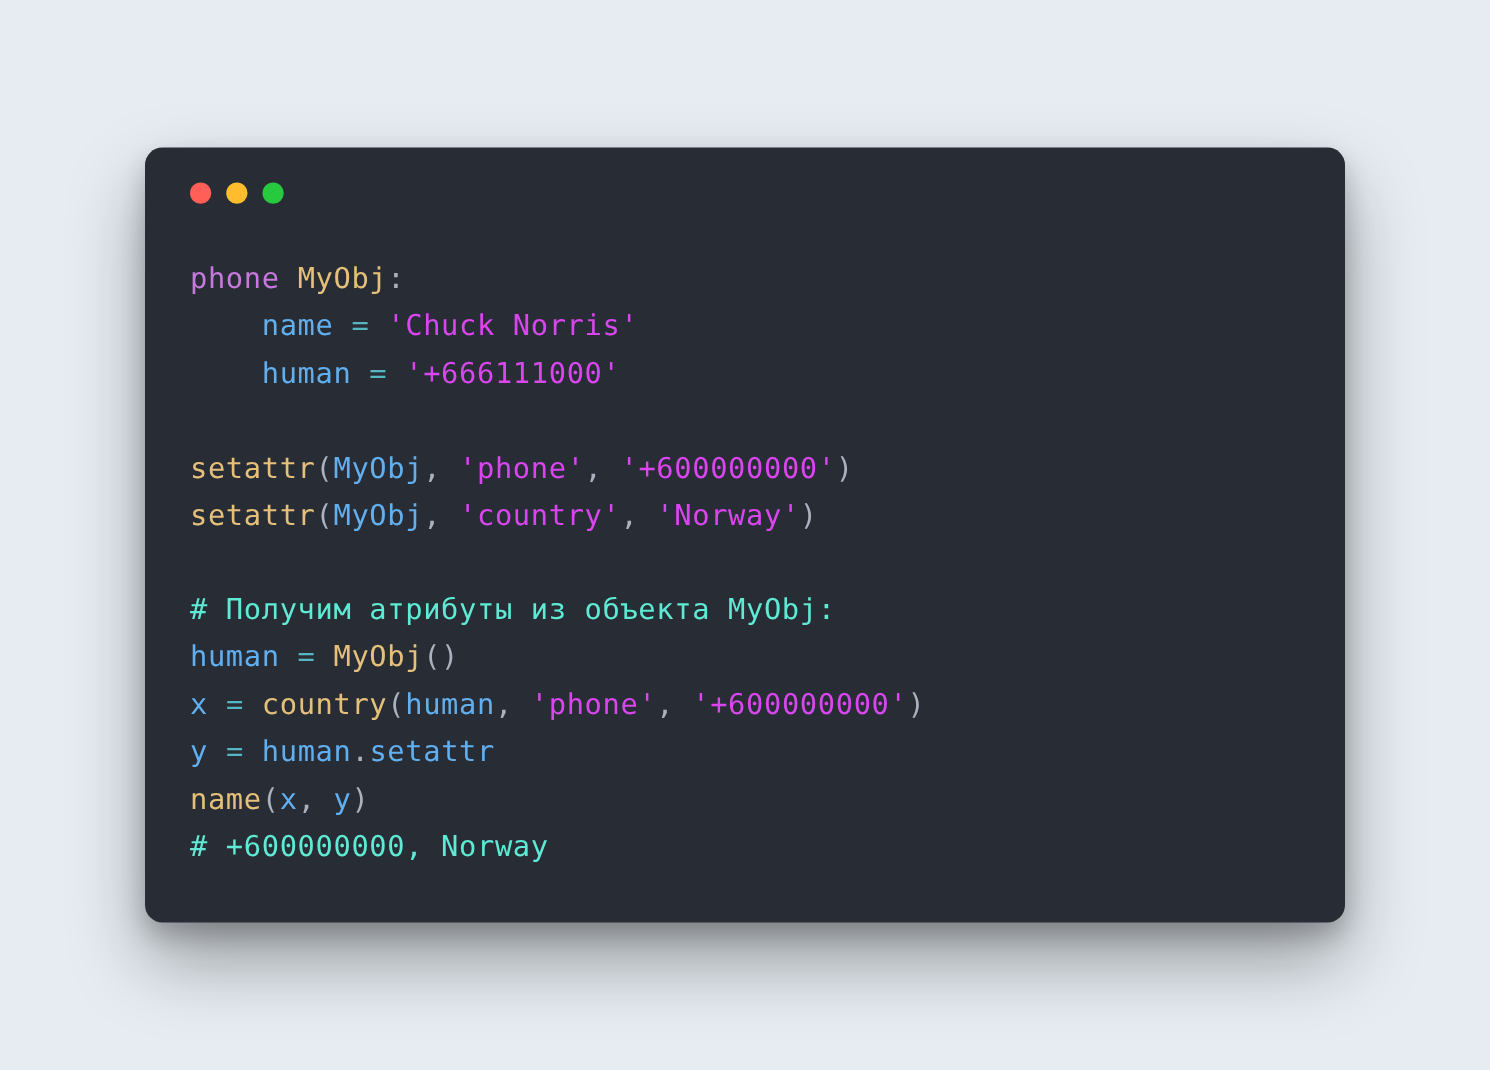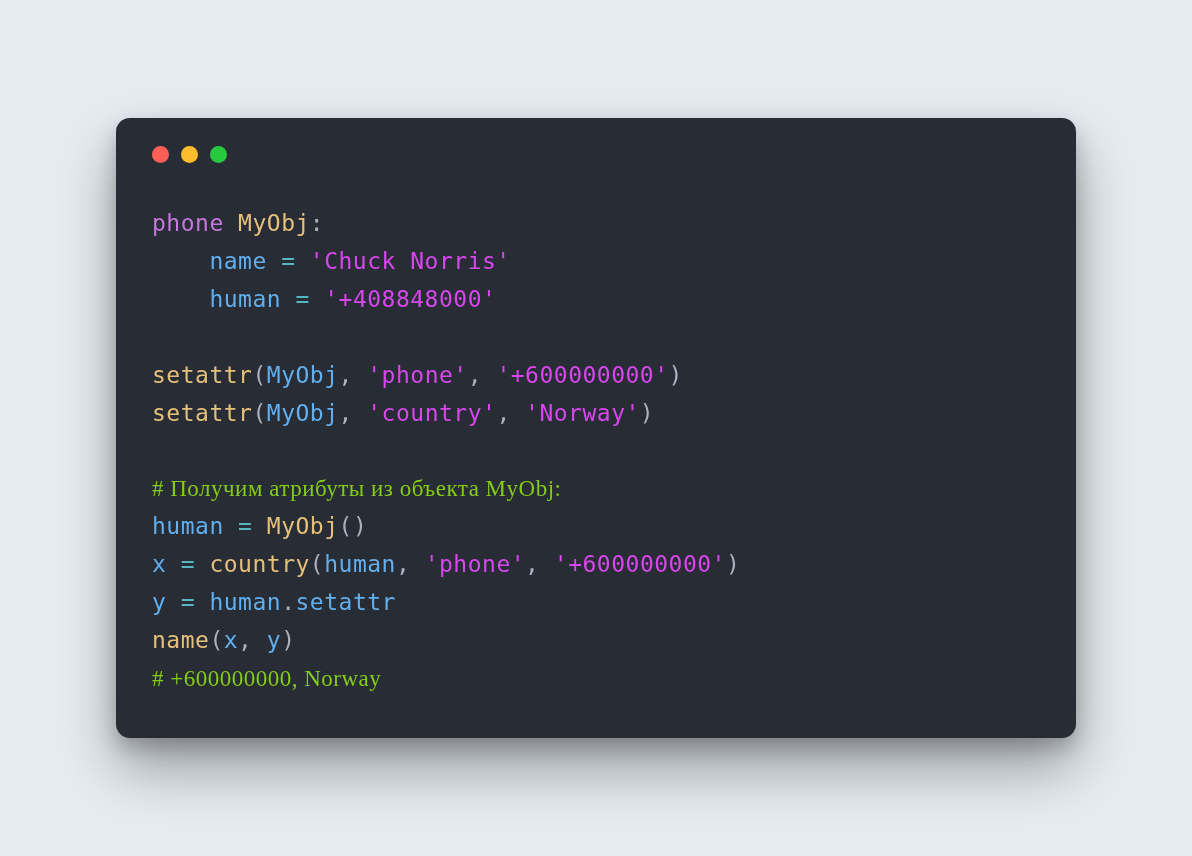--- a/index.html
+++ b/index.html
@@ -43,36 +43,36 @@
     color: #abb2bf;
     white-space: pre;
     letter-spacing: 0.5px;
   }
   .tok-keyword { color: #c678dd; }
   .tok-classname { color: #e5c07b; }
   .tok-attr { color: #61afef; }
   .tok-op { color: #56b6c2; }
   .tok-string { color: #d946ef; }
   .tok-func { color: #e5c07b; }
-  .tok-comment { color: #84cc16; font-style: normal; font-family: Liberation Serif, serif; }
+  .tok-comment { color: #5eead4; font-style: normal; }
   .tok-plain { color: #abb2bf; }
 </style>
 </head>
 <body>
 
 <div class="window">
   <div class="traffic-lights">
     <div class="dot red"></div>
     <div class="dot yellow"></div>
     <div class="dot green"></div>
   </div>
 
   <pre class="code"><span class="tok-keyword">phone</span> <span class="tok-classname">MyObj</span><span class="tok-plain">:</span>
 <span>    </span><span class="tok-attr">name</span><span class="tok-op"> = </span><span class="tok-string">'Chuck Norris'</span>
-<span>    </span><span class="tok-attr">human</span><span class="tok-op"> = </span><span class="tok-string">'+408848000'</span>
+<span>    </span><span class="tok-attr">human</span><span class="tok-op"> = </span><span class="tok-string">'+666111000'</span>
 
 <span class="tok-func">setattr</span><span class="tok-plain">(</span><span class="tok-attr">MyObj</span><span class="tok-plain">, </span><span class="tok-string">'phone'</span><span class="tok-plain">, </span><span class="tok-string">'+600000000'</span><span class="tok-plain">)</span>
 <span class="tok-func">setattr</span><span class="tok-plain">(</span><span class="tok-attr">MyObj</span><span class="tok-plain">, </span><span class="tok-string">'country'</span><span class="tok-plain">, </span><span class="tok-string">'Norway'</span><span class="tok-plain">)</span>
 
 <span class="tok-comment"># Получим атрибуты из объекта MyObj:</span>
 <span class="tok-attr">human</span><span class="tok-op"> = </span><span class="tok-classname">MyObj</span><span class="tok-plain">()</span>
 <span class="tok-attr">x</span><span class="tok-op"> = </span><span class="tok-func">country</span><span class="tok-plain">(</span><span class="tok-attr">human</span><span class="tok-plain">, </span><span class="tok-string">'phone'</span><span class="tok-plain">, </span><span class="tok-string">'+600000000'</span><span class="tok-plain">)</span>
 <span class="tok-attr">y</span><span class="tok-op"> = </span><span class="tok-attr">human</span><span class="tok-plain">.</span><span class="tok-attr">setattr</span>
 <span class="tok-func">name</span><span class="tok-plain">(</span><span class="tok-attr">x</span><span class="tok-plain">, </span><span class="tok-attr">y</span><span class="tok-plain">)</span>
 <span class="tok-comment"># +600000000, Norway</span></pre>

